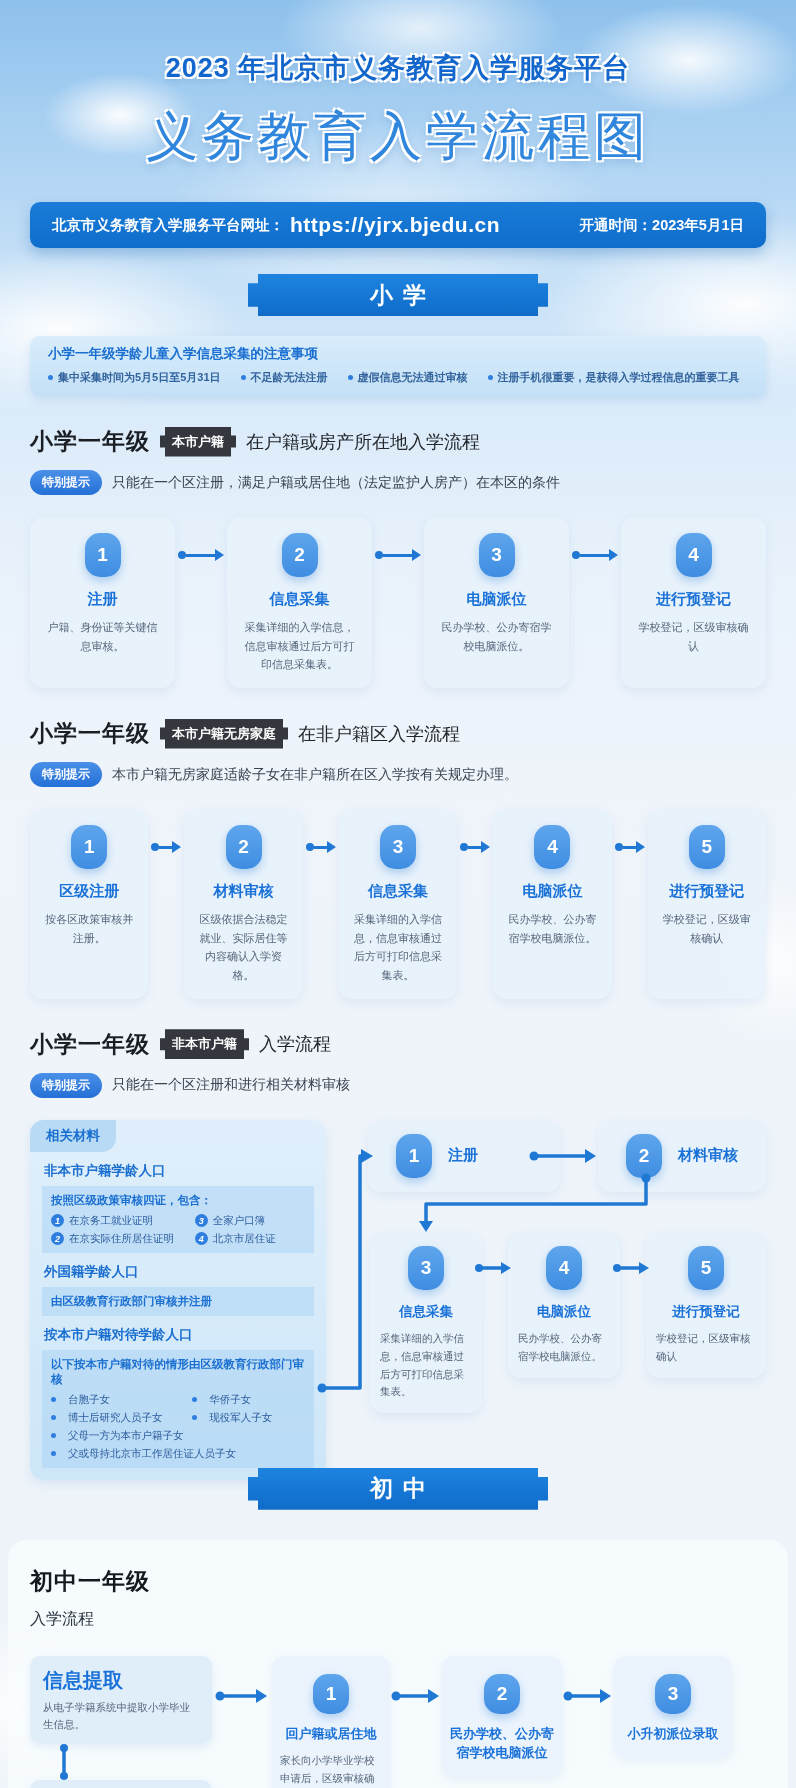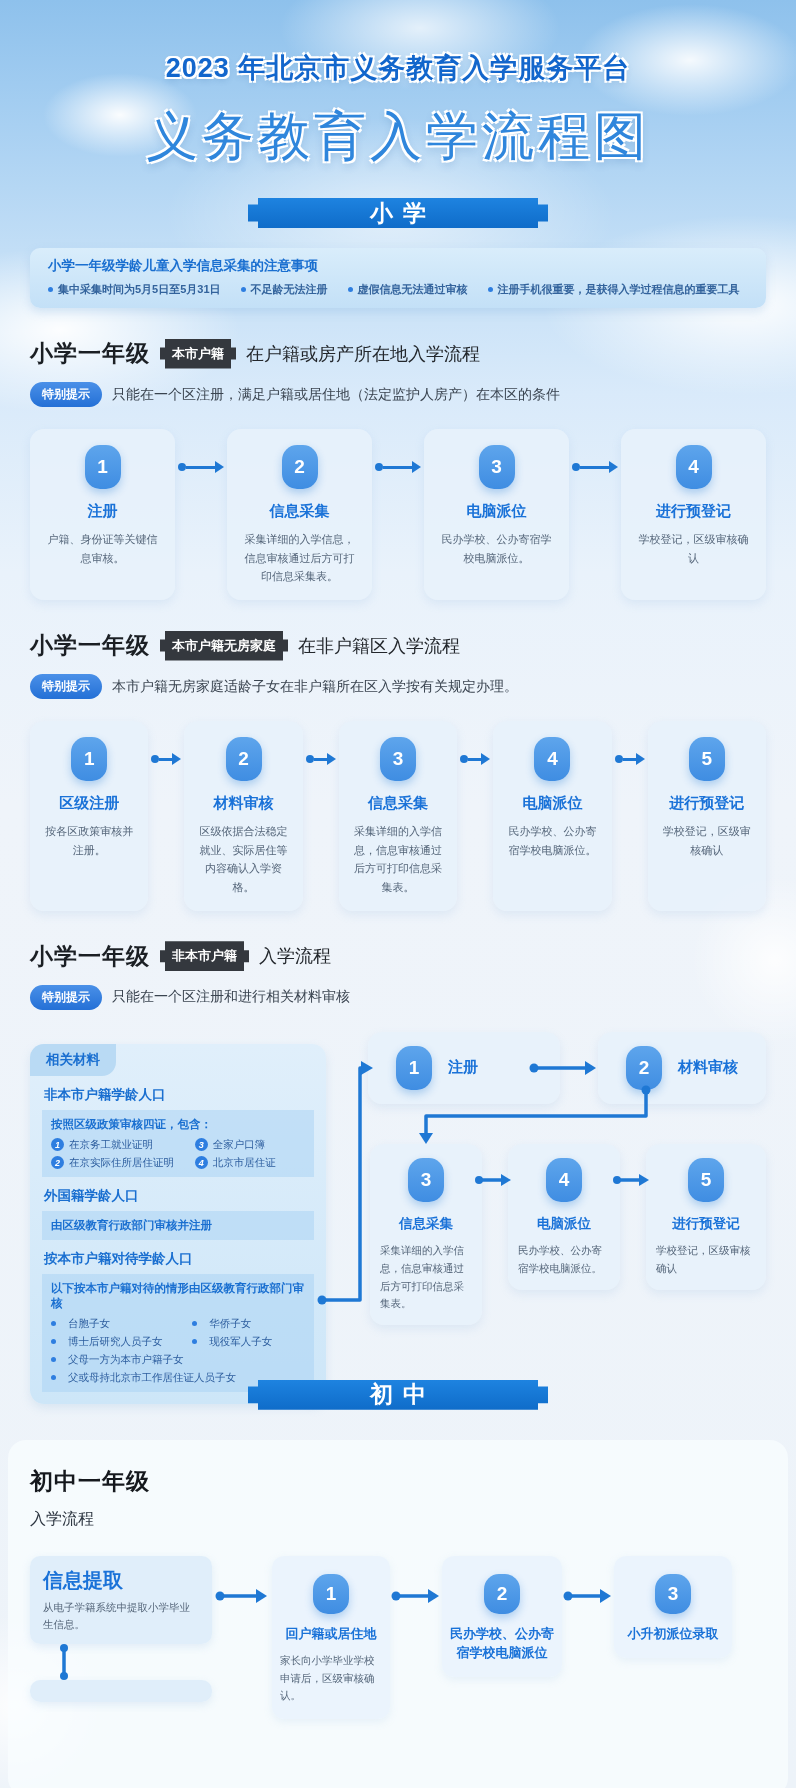--- a/index.html
+++ b/index.html
@@ -32,21 +32,21 @@
     margin:30px 30px 0;height:46px;border-radius:10px;background:linear-gradient(180deg,#1a7cd8,#0f6dcb);
     display:flex;align-items:center;padding:0 22px;color:#fff;box-shadow:0 6px 14px rgba(23,100,180,.3);
   }
   .url-label{font-size:14.5px;font-weight:700;}
   .url-value{font-size:21px;font-weight:800;color:#fff;text-decoration:none;margin-left:6px;letter-spacing:.5px;}
   .open-time{margin-left:auto;font-size:14.5px;display:flex;align-items:center;}
   .open-time-label{font-weight:800;}
   .open-time-value{font-weight:600;}
   
   .ribbon{
-    width:300px;height:30px;margin:26px auto 0;display:flex;align-items:center;justify-content:center;
+    width:300px;height:42px;margin:26px auto 0;display:flex;align-items:center;justify-content:center;
     background:linear-gradient(180deg,#1e83e0,#0f6cc9);color:#fff;font-size:23px;font-weight:800;
     letter-spacing:10px;text-indent:10px;
     clip-path:polygon(0 22%,10px 22%,10px 0,calc(100% - 10px) 0,calc(100% - 10px) 22%,100% 22%,100% 78%,calc(100% - 10px) 78%,calc(100% - 10px) 100%,10px 100%,10px 78%,0 78%);
   }
   
   .notice{
     margin:20px 30px 0;border-radius:10px;padding:9px 18px 11px;
     background:linear-gradient(180deg,#d9edfb,#c3e0f7);box-shadow:0 4px 10px rgba(120,170,220,.25);
   }
   .notice-title{color:#1a6fd0;font-weight:800;font-size:13.5px;}
@@ -79,21 +79,21 @@
   .step-title{margin-top:13px;color:#1a72d8;font-size:15px;font-weight:800;}
   .step-desc{margin-top:9px;font-size:11px;color:#55667a;line-height:1.7;padding:0 4px;}
   .flow-arrow{display:flex;align-items:center;flex:none;width:52px;height:44px;margin-top:16px;padding:0 3px;}
   .flow-row.five .flow-arrow{width:36px;}
   .a-dot{width:8px;height:8px;border-radius:50%;background:#1f78d4;flex:none;}
   .a-line{height:3px;background:#1f78d4;flex:1;}
   .a-head{width:0;height:0;border-top:6px solid transparent;border-bottom:6px solid transparent;border-left:9px solid #1f78d4;flex:none;}
   
   .nl-canvas{position:relative;height:322px;margin-top:22px;}
   .materials{
-    position:absolute;left:0;top:12px;width:296px;border-radius:14px;padding:0 12px 12px;
+    position:absolute;left:0;top:0;width:296px;border-radius:14px;padding:0 12px 12px;
     background:linear-gradient(180deg,#e0effb,#cde6f8);box-shadow:0 4px 10px rgba(140,180,220,.22);
   }
   .mat-tab{display:inline-block;background:#b9daf4;color:#1a6fd0;font-weight:800;font-size:13.5px;padding:7px 16px;border-radius:14px 0 14px 0;margin-left:-12px;}
   .mat-heading{color:#1a6fd0;font-weight:800;font-size:13.5px;margin:10px 2px 6px;}
   .mat-box{background:rgba(168,209,243,.5);border-radius:0;padding:7px 9px;}
   .mat-box-title{color:#1a6fd0;font-weight:700;font-size:11.5px;}
   .cert-grid{display:grid;grid-template-columns:1.25fr 1fr;gap:4px 6px;margin-top:6px;}
   .cert-item{display:flex;align-items:center;gap:5px;font-size:10.5px;color:#2c5d9e;}
   .cert-num{width:13px;height:13px;border-radius:50%;background:#2e7ee0;color:#fff;font-size:9px;font-weight:700;display:flex;align-items:center;justify-content:center;flex:none;}
   .mat-bullets{display:grid;grid-template-columns:1.2fr 1fr;gap:4px 6px;margin-top:6px;}
@@ -134,20 +134,28 @@
   svg .fill{fill:#1f78d4;}
 </style>
 </head>
 <body>
 
 <div class="page">
 
   <div class="platform-title">2023 年北京市义务教育入学服务平台</div>
   <div class="main-title">义务教育入学流程图</div>
 
+  <div class="url-bar">
+    <span class="url-label">北京市义务教育入学服务平台网址：</span>
+    <a class="url-value" href="#">https://yjrx.bjedu.cn</a>
+    <span class="open-time">
+      <span class="open-time-label">开通时间：</span>
+      <span class="open-time-value">2023年5月1日</span>
+    </span>
+  </div>
 
   <div class="ribbon">小学</div>
 
   <div class="notice">
     <div class="notice-title">小学一年级学龄儿童入学信息采集的注意事项</div>
     <div class="notice-items">
       <span class="notice-item">
           <i class="b-dot"></i>
           <span>集中采集时间为5月5日至5月31日</span>
         </span>

